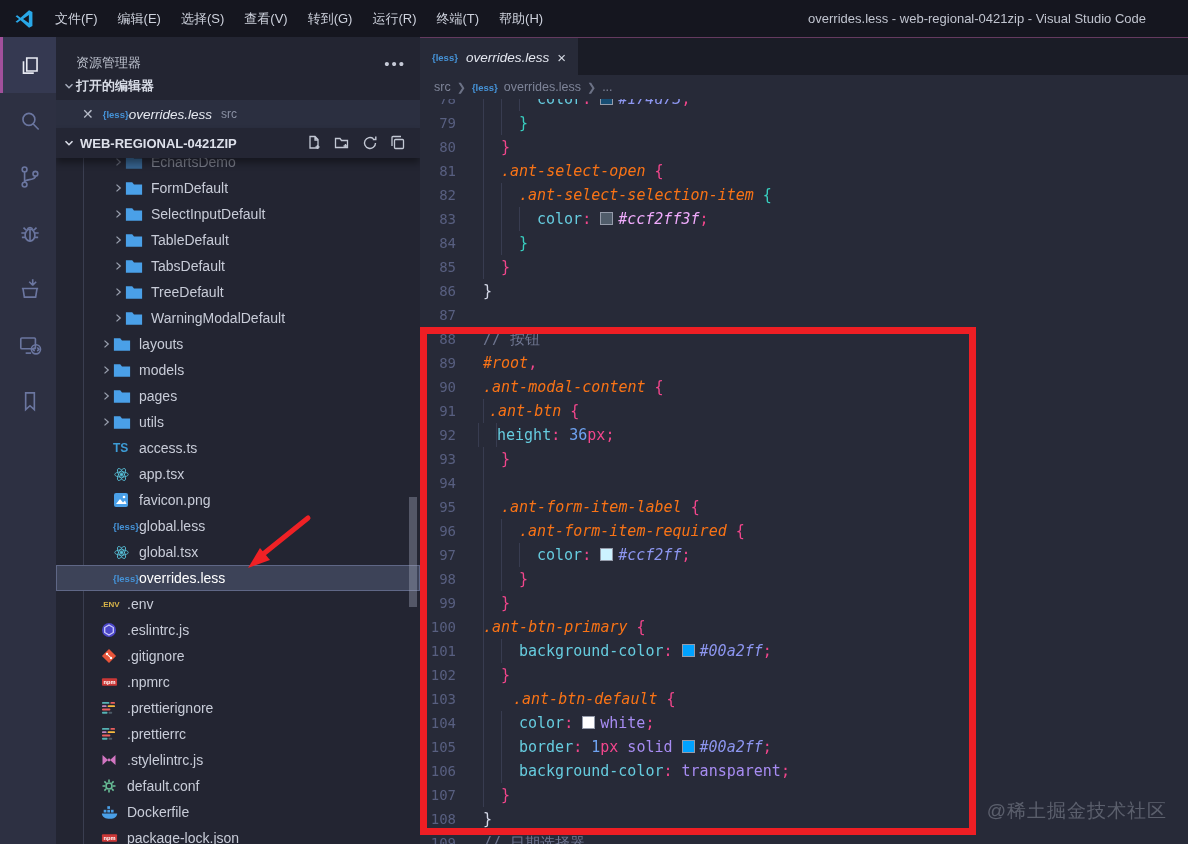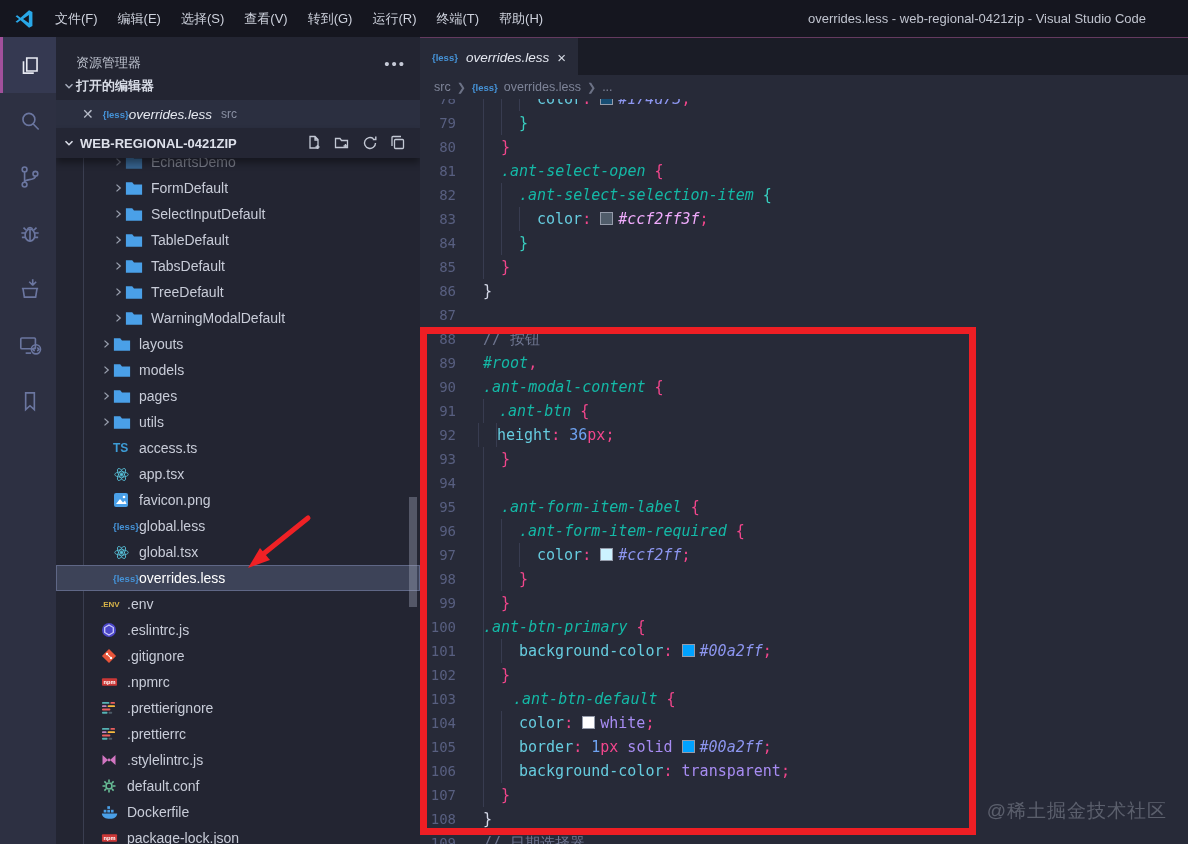--- a/index.html
+++ b/index.html
@@ -70,21 +70,21 @@
   .bc-sep { font-size:11px; color:#6c7286; }
 
   .code-wrap { position:relative; height:745px; overflow:hidden; }
   .code-inner { position:relative; top:-12px; }
   .cl { display:flex; height:24px; line-height:24px;
         font-family:"DejaVu Sans Mono","Liberation Mono",monospace; font-size:15px; white-space:pre; }
   .ln { width:52px; flex:0 0 auto; text-align:right; padding-right:16px; color:#585f80; font-size:14px; }
   .code { position:relative; margin-left:11px; }
   .gd { position:absolute; top:0; bottom:0; border-left:1px solid #383c50; }
   .tk-c  { color:#6e7590; }
-  .tk-s  { color:#14b8a6; font-style:italic; }
+  .tk-s  { color:#f97316; font-style:italic; }
   .tk-sg { color:#f0abfc; font-style:italic; }
   .tk-p  { color:#66ccdf; }
   .tk-x  { color:#f2468c; }
   .tk-v  { color:#a78cf2; }
   .tk-h  { color:#8d96f0; font-style:italic; }
   .tk-n  { color:#6fa3f2; }
   .tk-u  { color:#f2468c; }
   .tk-b1 { color:#d5d9e8; }
   .tk-b2 { color:#f2468c; }
   .tk-b3 { color:#38cfc0; }
@@ -549,21 +549,21 @@
           <div class="cl"><span class="ln">81</span><span class="code" style="padding-left: 18px;"><span class="gd" style="left: 0px;"></span><span class="tk-s">.ant-select-open </span><span class="tk-b2">{</span></span></div>
           <div class="cl"><span class="ln">82</span><span class="code" style="padding-left: 36px;"><span class="gd" style="left: 0px;"></span><span class="gd" style="left: 18px;"></span><span class="tk-s">.ant-select-selection-item </span><span class="tk-b3">{</span></span></div>
           <div class="cl"><span class="ln">83</span><span class="code" style="padding-left: 54px;"><span class="gd" style="left: 0px;"></span><span class="gd" style="left: 18px;"></span><span class="gd" style="left: 36px;"></span><span class="tk-p">color</span><span class="tk-x">: </span><span class="swatch" style="background: rgba(204, 242, 255, 0.25);"></span><span class="tk-sg">#ccf2ff3f</span><span class="tk-x">;</span></span></div>
           <div class="cl"><span class="ln">84</span><span class="code" style="padding-left: 36px;"><span class="gd" style="left: 0px;"></span><span class="gd" style="left: 18px;"></span><span class="tk-b3">}</span></span></div>
           <div class="cl"><span class="ln">85</span><span class="code" style="padding-left: 18px;"><span class="gd" style="left: 0px;"></span><span class="tk-b2">}</span></span></div>
           <div class="cl"><span class="ln">86</span><span class="code" style="padding-left: 0px;"><span class="tk-b1">}</span></span></div>
           <div class="cl"><span class="ln">87</span><span class="code" style="padding-left: 0px;"></span></div>
           <div class="cl"><span class="ln">88</span><span class="code" style="padding-left: 0px;"><span class="tk-c">// 按钮</span></span></div>
           <div class="cl"><span class="ln">89</span><span class="code" style="padding-left: 0px;"><span class="tk-s">#root</span><span class="tk-x">,</span></span></div>
           <div class="cl"><span class="ln">90</span><span class="code" style="padding-left: 0px;"><span class="tk-s">.ant-modal-content </span><span class="tk-b2">{</span></span></div>
-          <div class="cl"><span class="ln">91</span><span class="code" style="padding-left: 16px;"><span class="gd" style="left: 0px;"></span><span class="tk-s">.ant-btn </span><span class="tk-b2">{</span></span></div>
+          <div class="cl"><span class="ln">91</span><span class="code" style="padding-left: 6px;"><span class="gd" style="left: 0px;"></span><span class="tk-s">.ant-btn </span><span class="tk-b2">{</span></span></div>
           <div class="cl"><span class="ln">92</span><span class="code" style="padding-left: 19px; margin-left: 6px;"><span class="gd" style="left: 0px;"></span><span class="gd" style="left: 18px;"></span><span class="tk-p">height</span><span class="tk-x">: </span><span class="tk-n">36</span><span class="tk-u">px</span><span class="tk-x">;</span></span></div>
           <div class="cl"><span class="ln">93</span><span class="code" style="padding-left: 18px;"><span class="gd" style="left: 0px;"></span><span class="tk-b2">}</span></span></div>
           <div class="cl"><span class="ln">94</span><span class="code" style="padding-left: 18px;"><span class="gd" style="left: 0px;"></span></span></div>
           <div class="cl"><span class="ln">95</span><span class="code" style="padding-left: 18px;"><span class="gd" style="left: 0px;"></span><span class="tk-s">.ant-form-item-label </span><span class="tk-b2">{</span></span></div>
           <div class="cl"><span class="ln">96</span><span class="code" style="padding-left: 36px;"><span class="gd" style="left: 0px;"></span><span class="gd" style="left: 18px;"></span><span class="tk-s">.ant-form-item-required </span><span class="tk-b2">{</span></span></div>
           <div class="cl"><span class="ln">97</span><span class="code" style="padding-left: 54px;"><span class="gd" style="left: 0px;"></span><span class="gd" style="left: 18px;"></span><span class="gd" style="left: 36px;"></span><span class="tk-p">color</span><span class="tk-x">: </span><span class="swatch" style="background: rgb(204, 242, 255);"></span><span class="tk-h">#ccf2ff</span><span class="tk-x">;</span></span></div>
           <div class="cl"><span class="ln">98</span><span class="code" style="padding-left: 36px;"><span class="gd" style="left: 0px;"></span><span class="gd" style="left: 18px;"></span><span class="tk-b2">}</span></span></div>
           <div class="cl"><span class="ln">99</span><span class="code" style="padding-left: 18px;"><span class="gd" style="left: 0px;"></span><span class="tk-b2">}</span></span></div>
           <div class="cl"><span class="ln">100</span><span class="code" style=""><span class="gd" style="left: 0px;"></span><span class="tk-s">.ant-btn-primary </span><span class="tk-b2">{</span></span></div>
           <div class="cl"><span class="ln">101</span><span class="code" style="padding-left: 36px;"><span class="gd" style="left: 0px;"></span><span class="gd" style="left: 18px;"></span><span class="tk-p">background-color</span><span class="tk-x">: </span><span class="swatch" style="background: rgb(0, 162, 255);"></span><span class="tk-h">#00a2ff</span><span class="tk-x">;</span></span></div>

